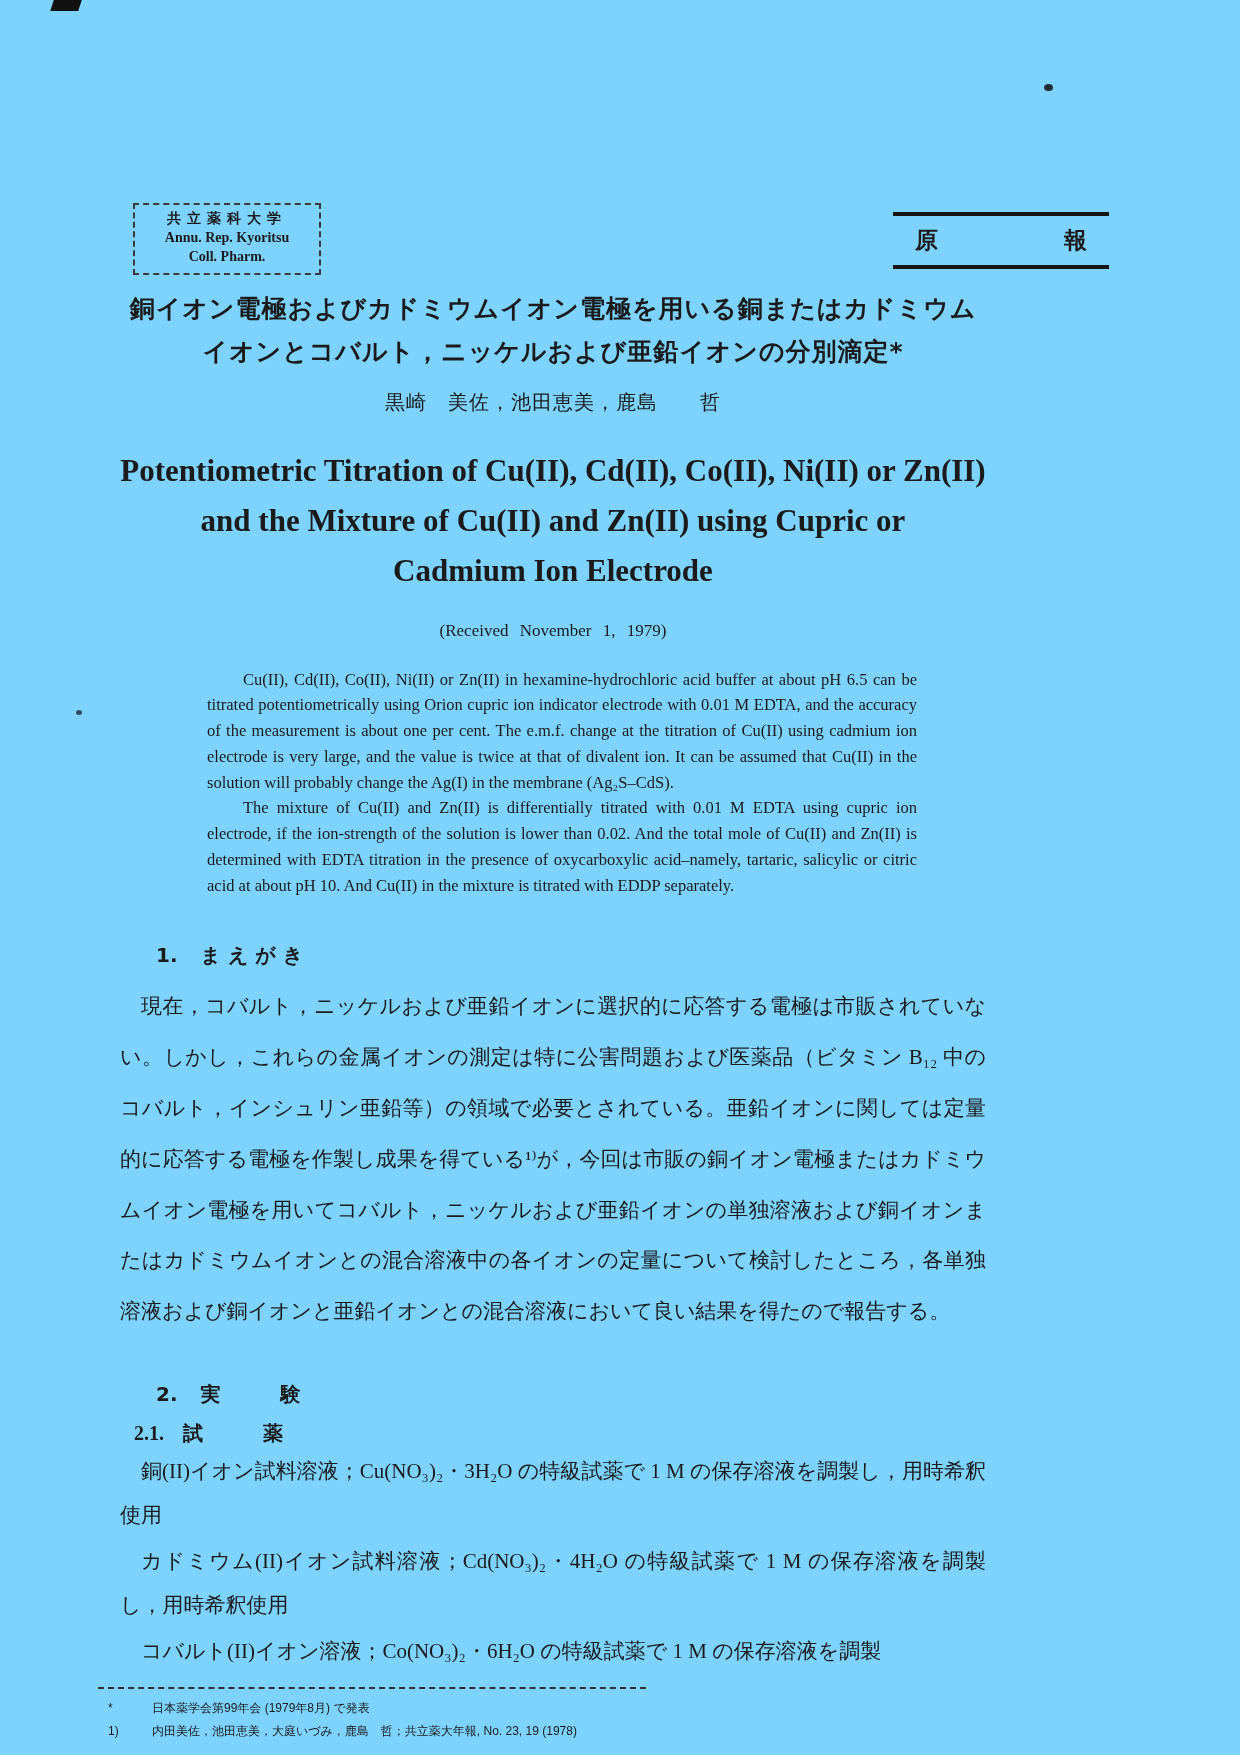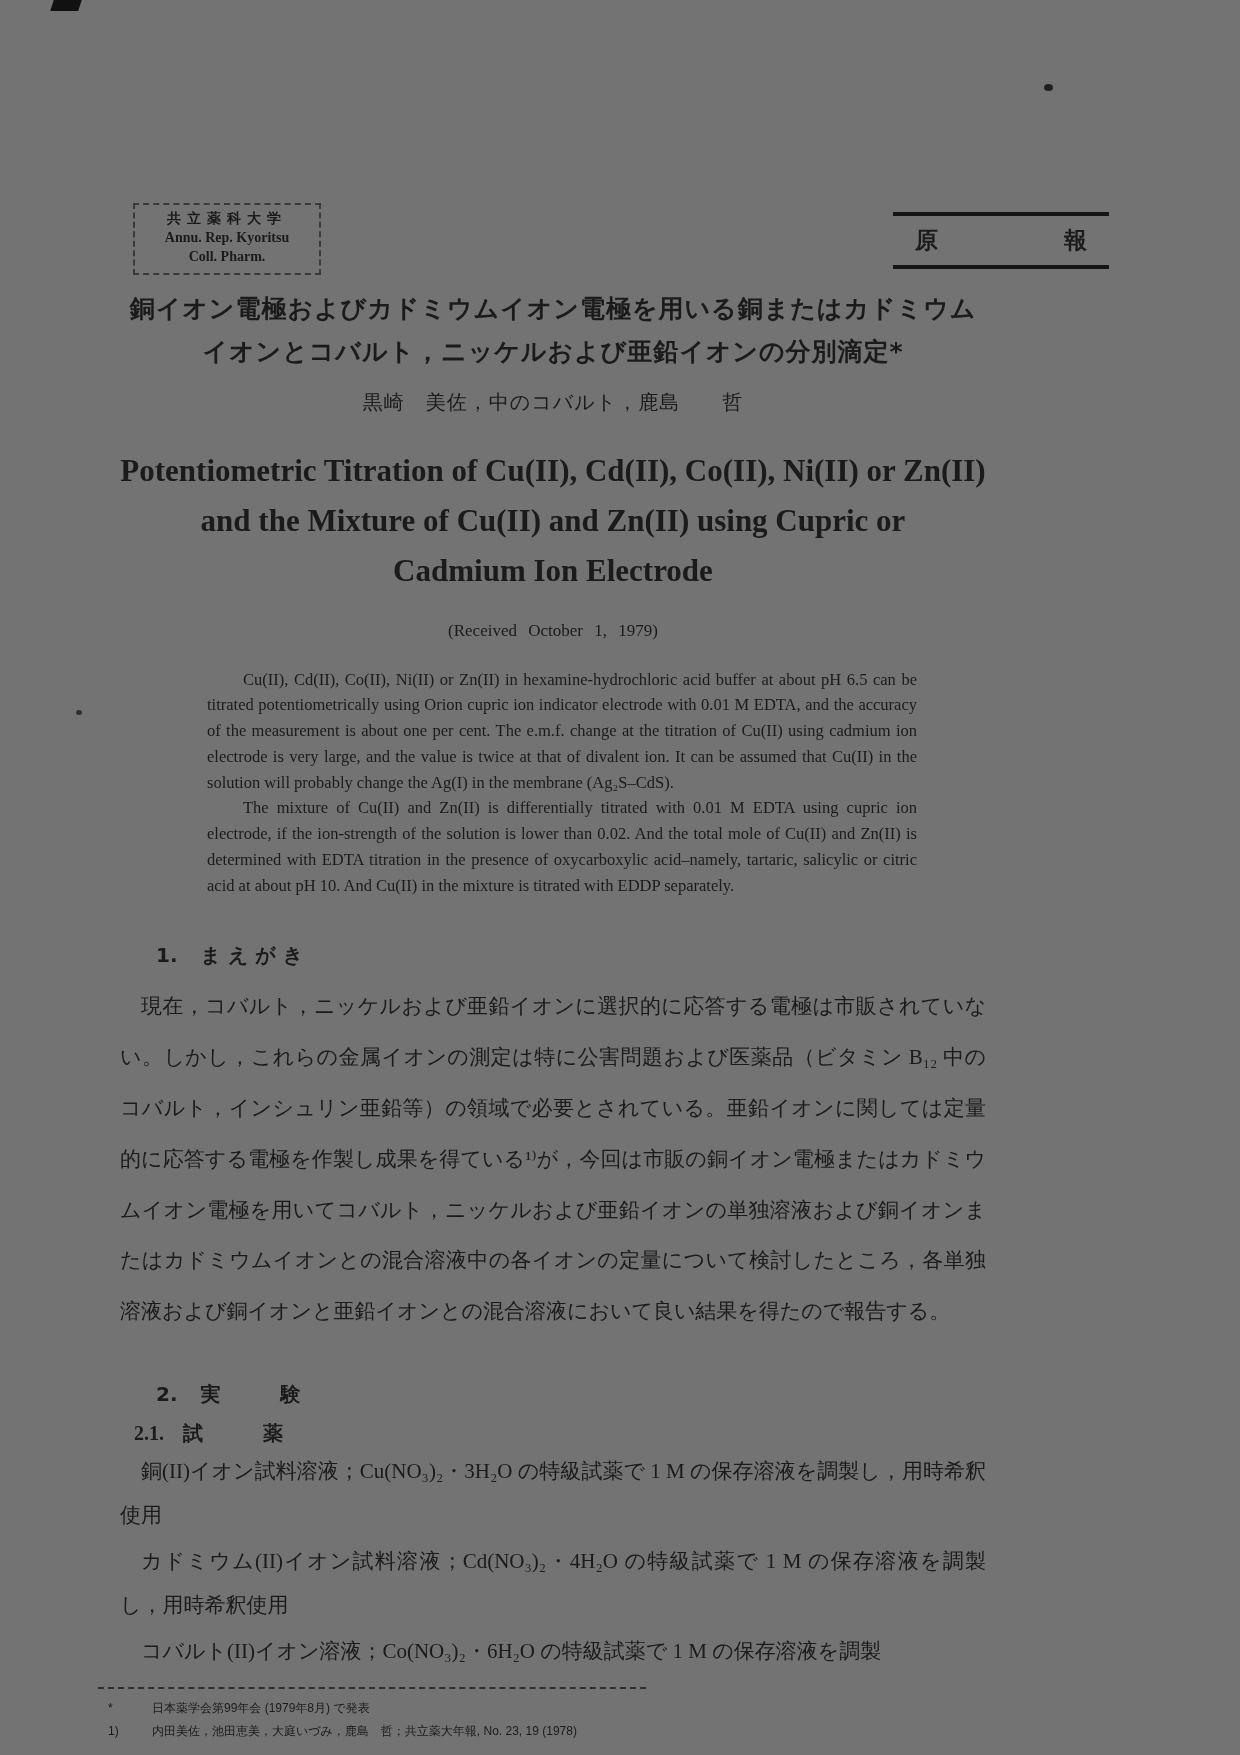--- a/index.html
+++ b/index.html
@@ -1,20 +1,20 @@
 <!DOCTYPE html>
 <html><head>
 <meta charset="utf-8">
 <style>
   html,body{margin:0;padding:0;background:#e8e8e6;}
   .page{
     position:relative;
     width:1240px;height:1755px;
     margin:0 auto;
-    background:#737373;
+    background:#7dd3fc;
     color:#1b1b1b;
     overflow:hidden;
     font-family:"Liberation Serif","DejaVu Serif",serif;
   }
   
   .artifact{position:absolute;background:#111;}
   .art-top-left{left:52px;top:0;width:28px;height:11px;transform:skewX(-18deg);}
   .art-top-right{left:1044px;top:84px;width:9px;height:7px;border-radius:50%;opacity:.85;}
   .art-left-dot{left:76px;top:710px;width:6px;height:5px;border-radius:50%;opacity:.7;}
   
@@ -124,30 +124,30 @@
     <span>報</span>
   </div>
 
   <div class="content">
 
     <h1 class="title-ja">
       <span class="block">銅イオン電極およびカドミウムイオン電極を用いる銅またはカドミウム</span>
       <span class="block">イオンとコバルト，ニッケルおよび亜鉛イオンの分別滴定*</span>
     </h1>
 
-    <div class="authors-ja">黒崎　美佐，中のコバルト，鹿島　　哲</div>
+    <div class="authors-ja">黒崎　美佐，池田恵美，鹿島　　哲</div>
 
     <h2 class="title-en">
       <span class="block">Potentiometric Titration of Cu(II), Cd(II), Co(II), Ni(II) or Zn(II)</span>
       <span class="block">and the Mixture of Cu(II) and Zn(II) using Cupric or</span>
       <span class="block">Cadmium Ion Electrode</span>
     </h2>
 
 
-    <div class="received">(Received October 1, 1979)</div>
+    <div class="received">(Received November 1, 1979)</div>
 
     <div class="abstract">
       <p>Cu(II), Cd(II), Co(II), Ni(II) or Zn(II) in hexamine-hydrochloric acid buffer at about pH 6.5 can be titrated potentiometrically using Orion cupric ion indicator electrode with 0.01 M EDTA, and the accuracy of the measurement is about one per cent.  The e.m.f. change at the titration of Cu(II) using cadmium ion electrode is very large, and the value is twice at that of divalent ion.  It can be assumed that Cu(II) in the solution will probably change the Ag(I) in the membrane (Ag₂S–CdS).</p>
       <p>The mixture of Cu(II) and Zn(II) is differentially titrated with 0.01 M EDTA using cupric ion electrode, if the ion-strength of the solution is lower than 0.02.  And the total mole of Cu(II) and Zn(II) is determined with EDTA titration in the presence of oxycarboxylic acid–namely, tartaric, salicylic or citric acid at about pH 10.  And Cu(II) in the mixture is titrated with EDDP separately.</p>
     </div>
 
     <h3 class="sec-h">
       <span class="num">1.</span>
       <span>ま え が き</span>
     </h3>

